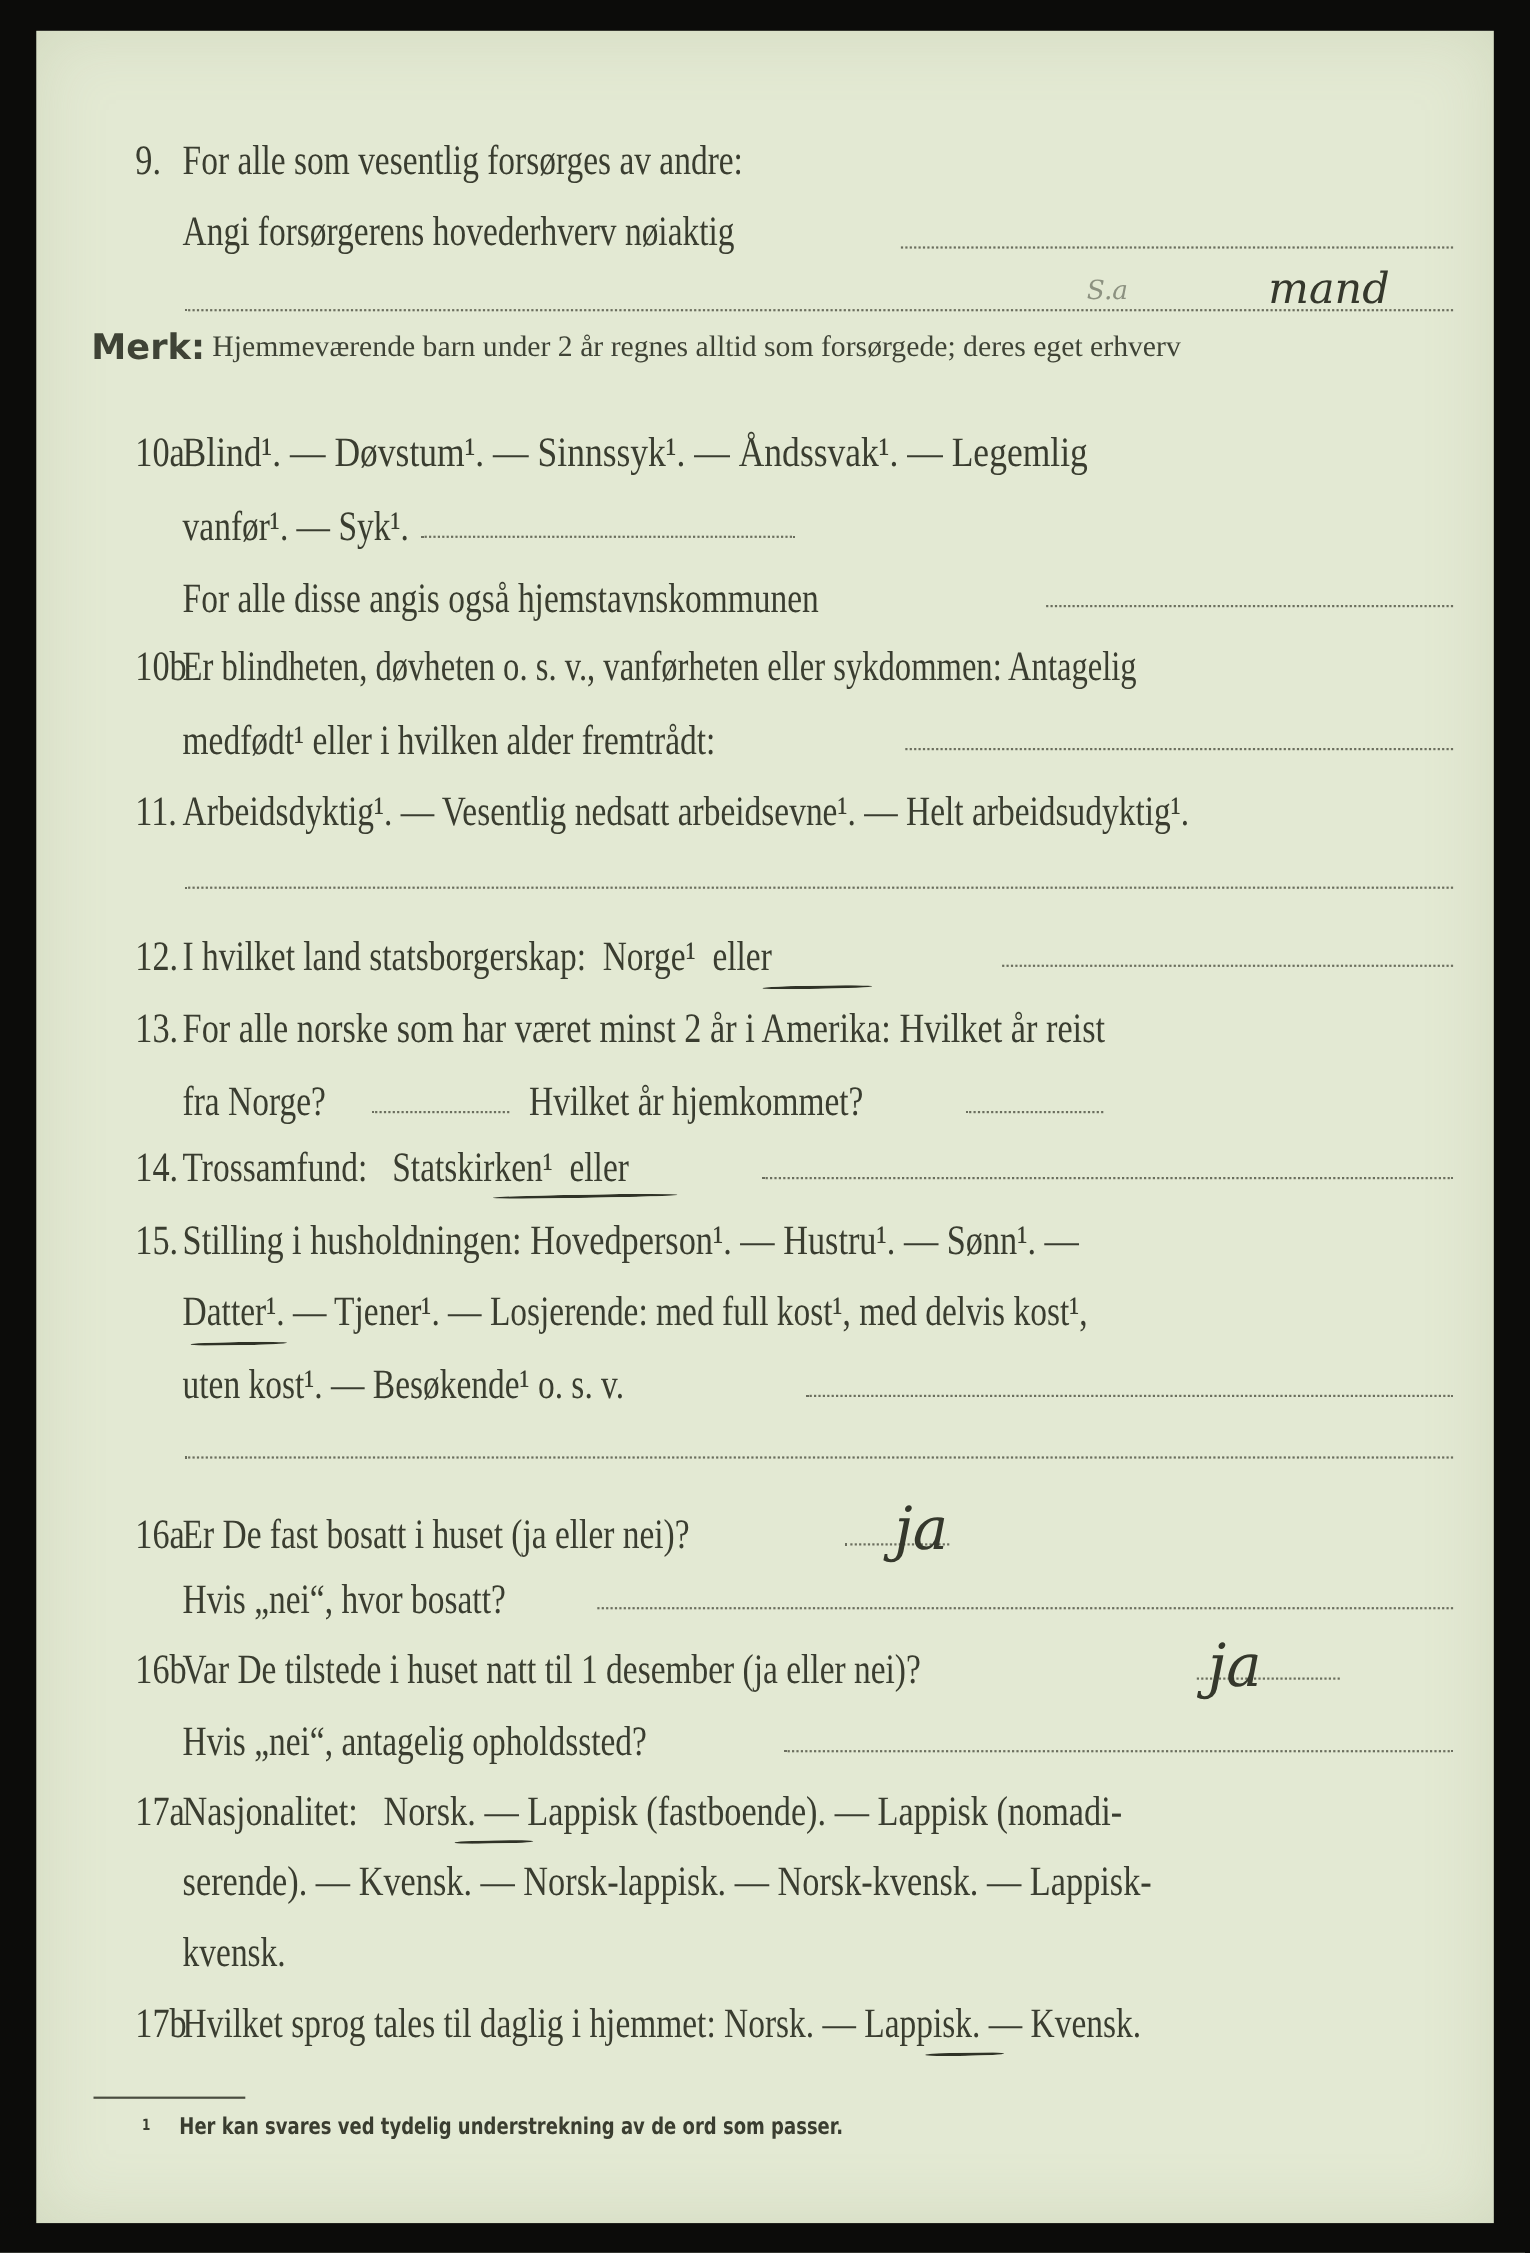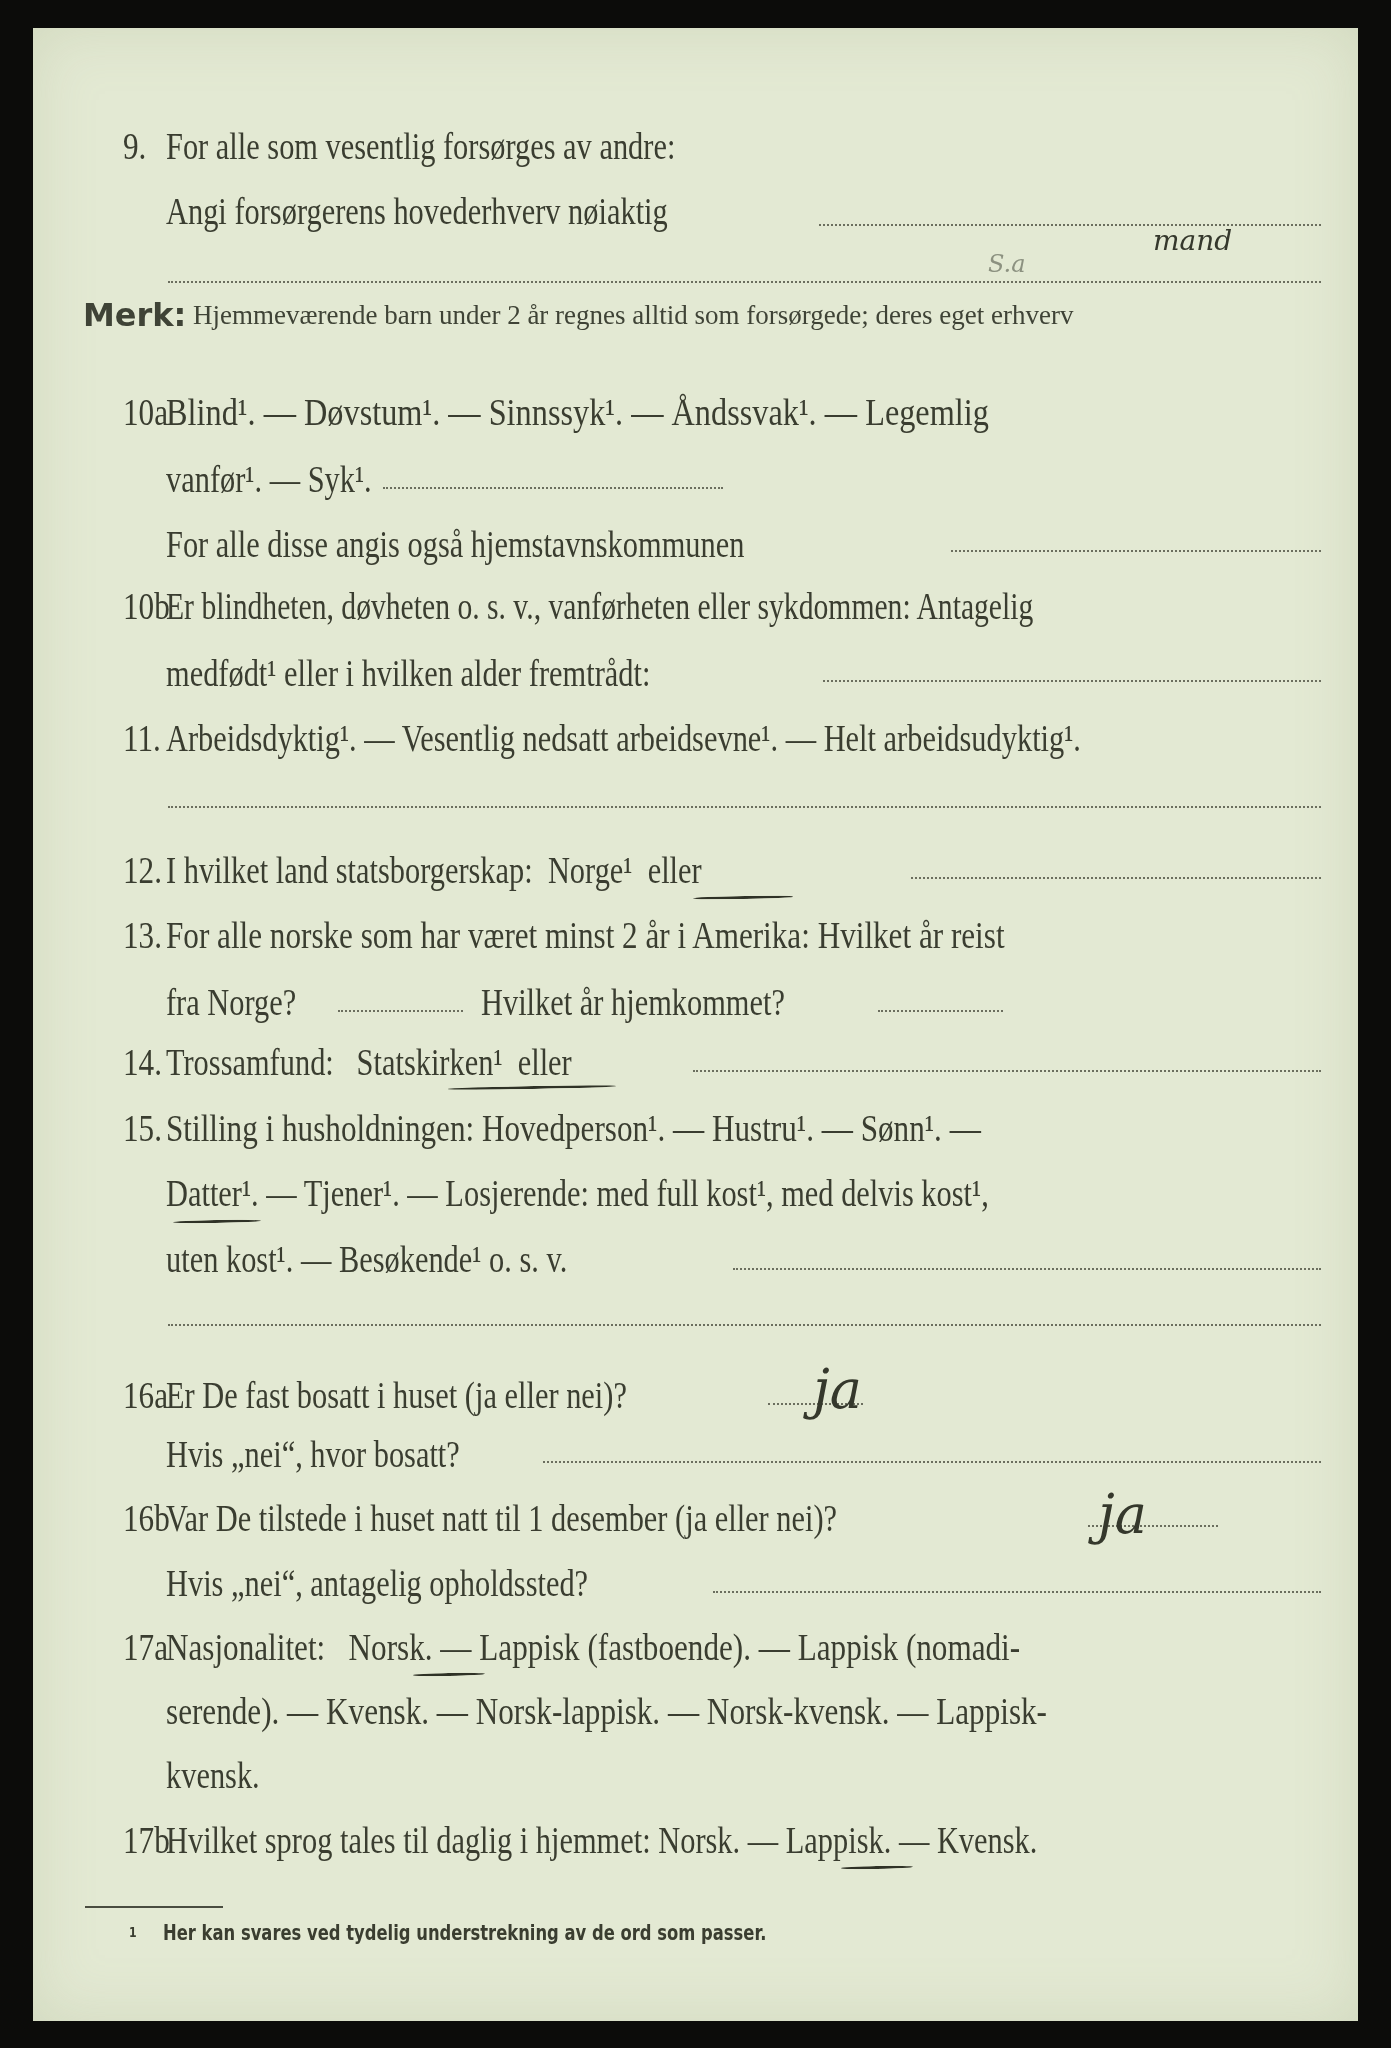--- a/index.html
+++ b/index.html
@@ -21,21 +21,21 @@
 </style>
 </head>
 <body>
 
 <div class="page">
 
   <div class="num" style="left:90px;top:96px">9.</div>
   <div class="ln cond" style="left:133px;top:96px">For alle som vesentlig forsørges av andre:</div>
   <div class="ln cond" style="left:133px;top:161px">Angi forsørgerens hovederhverv nøiaktig</div>
   <div class="dots" style="left:786px;top:196px;width:502px"></div>
-  <div class="hw" style="left:1120px;top:196px;font-size:28px">mand</div>
+  <div class="hw" style="left:1120px;top:212px;font-size:39px">mand</div>
   <div class="hw pencil" style="left:955px;top:222px;font-size:24px">S.a</div>
   <div class="dots" style="left:135px;top:253px;width:1153px"></div>
 
   <div class="ln merk" style="left:50px;top:270px"><b>Merk:</b></div>
   <div class="ln merk" style="left:160px;top:270px">Hjemmeværende barn under 2 år regnes alltid som forsørgede; deres eget erhverv</div>
 
   <div class="num" style="left:90px;top:362px">10a</div>
   <div class="ln cond" style="left:133px;top:362px;transform:scaleX(.85)">Blind¹. — Døvstum¹. — Sinnssyk¹. — Åndssvak¹. — Legemlig</div>
   <div class="ln cond" style="left:133px;top:429px">vanfør¹. — Syk¹.</div>
   <div class="dots" style="left:350px;top:459px;width:340px"></div>

